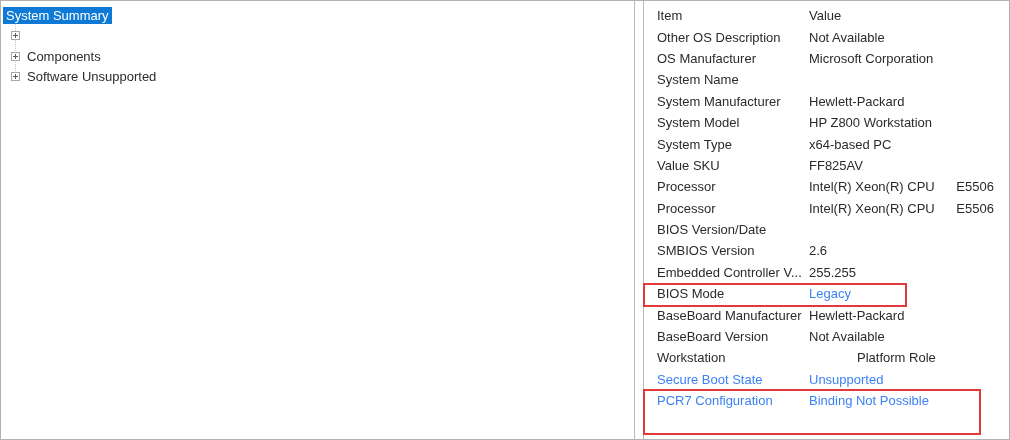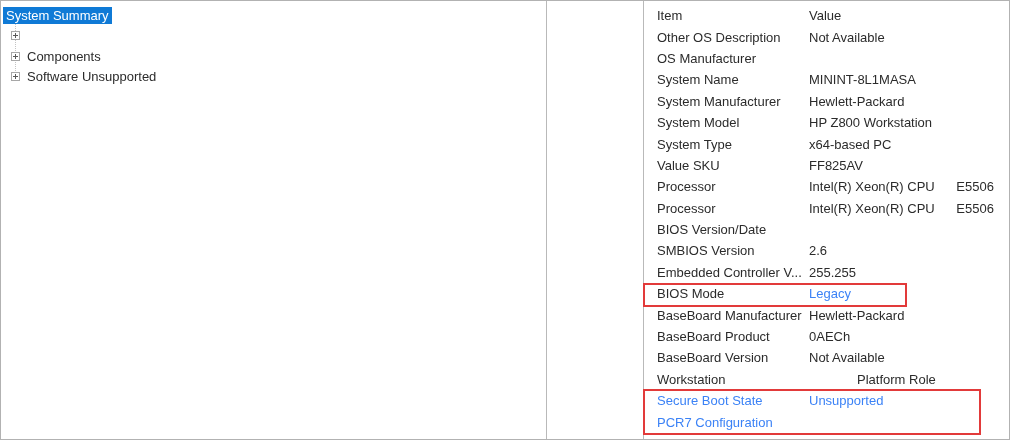--- a/index.html
+++ b/index.html
@@ -10,21 +10,21 @@
   }
   .window {
     position: relative;
     width: 1010px; height: 440px;
     background: #ffffff;
     border: 1px solid #b2b2b2;
   }
   
   .left-pane {
     position: absolute; left: 0; top: 0;
-    width: 546px; height: 100%;
+    width: 634px; height: 100%;
     background: #ffffff;
     border-right: 1px solid #b9b9b9;
     padding-top: 4px;
     overflow: hidden;
   }
   .tree-guide {
     position: absolute; left: 14px; top: 20px; height: 60px;
     border-left: 1px dotted #c4c4c4;
   }
   .tree-item {
@@ -120,25 +120,25 @@
       <div class="cell value">Value</div>
     </div>
 
     <div class="row">
       <div class="cell item">Other OS Description</div>
       <div class="cell value">Not Available</div>
     </div>
 
     <div class="row">
       <div class="cell item">OS Manufacturer</div>
+      <div class="cell value">Microsoft Corporation</div>
     </div>
 
     <div class="row">
       <div class="cell item">System Name</div>
-      <div class="cell value">MININT-8L1MASA</div>
     </div>
 
     <div class="row">
       <div class="cell item">System Manufacturer</div>
       <div class="cell value">Hewlett-Packard</div>
     </div>
 
     <div class="row">
       <div class="cell item">System Model</div>
       <div class="cell value">HP Z800 Workstation</div>
@@ -181,42 +181,39 @@
     <div class="row">
       <div class="cell item">BIOS Mode</div>
       <div class="cell value olive">Legacy</div>
     </div>
 
     <div class="row">
       <div class="cell item">BaseBoard Manufacturer</div>
       <div class="cell value">Hewlett-Packard</div>
     </div>
 
-    <div class="row">
-      <div class="cell item">BaseBoard Product</div>
-      <div class="cell value">0AECh</div>
-    </div>
 
     <div class="row">
       <div class="cell item">BaseBoard Version</div>
       <div class="cell value">Not Available</div>
     </div>
 
     <div class="row">
       <div class="cell value">Workstation</div>
       <div class="cell item">Platform Role</div>
     </div>
 
     <div class="row">
       <div class="cell item olive">Secure Boot State</div>
       <div class="cell value olive">Unsupported</div>
     </div>
 
     <div class="row">
       <div class="cell item olive">PCR7 Configuration</div>
+      <div class="cell value olive">Binding Not Possible</div>
     </div>
 
   </div>
 
   <div class="hl-box hl-bios"></div>
   <div class="hl-box hl-secure"></div>
 
 </div>
 
 </body></html>

